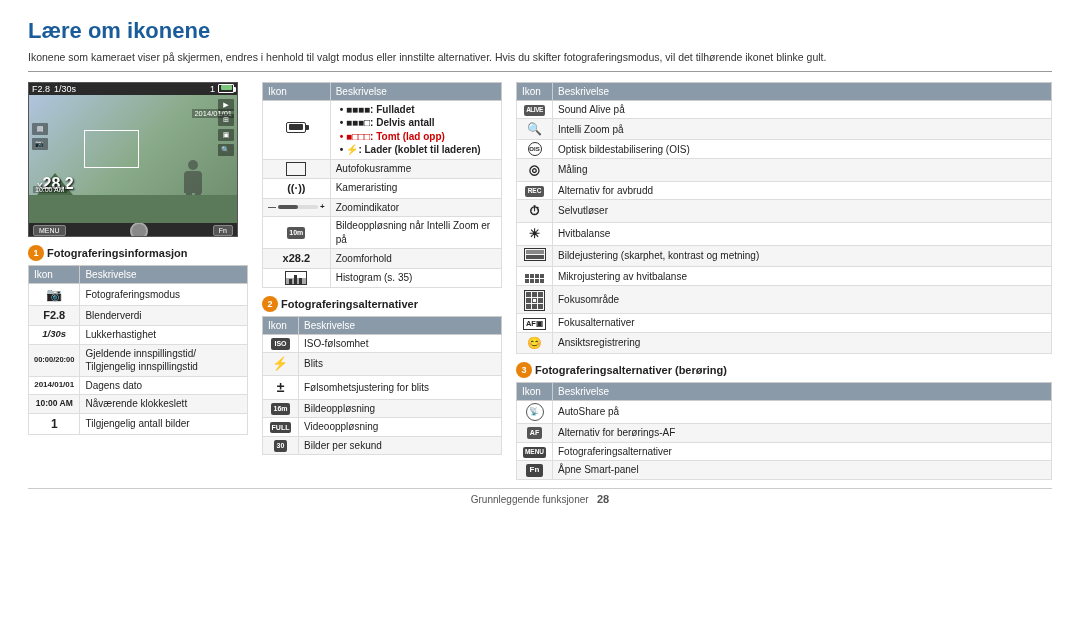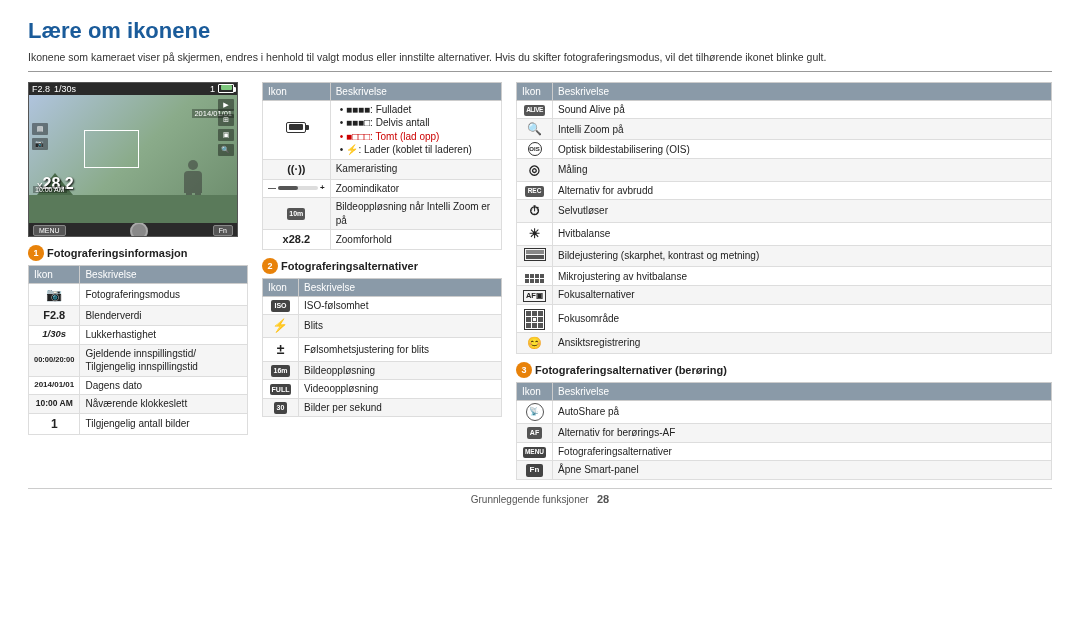--- a/index.html
+++ b/index.html
@@ -287,20 +287,21 @@
       border-top: 1px solid #ccc;
       padding-top: 4px;
     }
     .footer strong {
       font-size: 11px;
     }
 
     .bullet-list {
       list-style: none;
       padding-left: 4px;
+      font-weight: bold;
     }
     .bullet-list li::before {
       content: "• ";
     }
 
     .zoom-indicator {
       display: flex;
       align-items: center;
       gap: 2px;
       font-size: 9px;
@@ -452,20 +453,26 @@
             <td>
               <ul class="bullet-list">
                 <li>■■■■: Fulladet</li>
                 <li>■■■□: Delvis antall</li>
                 <li style="color:#c00;">■□□□: Tomt (lad opp)</li>
                 <li>⚡: Lader (koblet til laderen)</li>
               </ul>
             </td>
           </tr>
           <tr>
+            <td class="icon-cell">
+              <div style="width:20px;height:14px;border:1.5px solid #333;margin:0 auto;"></div>
+            </td>
+            <td>Autofokusramme</td>
+          </tr>
+          <tr>
             <td class="icon-cell" style="font-size:11px;">((·))</td>
             <td>Kameraristing</td>
           </tr>
           <tr>
             <td class="icon-cell">
               <div class="zoom-indicator">
                 <span style="font-size:8px;">—</span>
                 <div class="zoom-bar">
                     <div class="zoom-bar-fill"></div>
                   </div>
@@ -476,20 +483,30 @@
           </tr>
           <tr>
             <td class="icon-cell">
               <div style="display:inline-block;background:#555;color:#fff;font-size:7px;padding:1px 2px;border-radius:2px;">10m</div>
             </td>
             <td>Bildeoppløsning når Intelli Zoom er på</td>
           </tr>
           <tr>
             <td class="icon-cell" style="font-size:11px;font-weight:bold;">x28.2</td>
             <td>Zoomforhold</td>
+          </tr>
+          <tr>
+            <td class="icon-cell">
+              <div style="width:22px;height:14px;border:1px solid #333;background:linear-gradient(to bottom,#fff 50%,#aaa 50%);margin:0 auto;position:relative;">
+                <div style="position:absolute;bottom:0;left:3px;width:3px;height:5px;background:#333;"></div>
+                <div style="position:absolute;bottom:0;left:8px;width:3px;height:9px;background:#333;"></div>
+                <div style="position:absolute;bottom:0;left:13px;width:3px;height:6px;background:#333;"></div>
+              </div>
+            </td>
+            <td>Histogram (s. 35)</td>
           </tr>
         </tbody>
       </table>
 
       <div class="section-header">
         <span class="badge-circle">2</span>
         <span>Fotograferingsalternativer</span>
       </div>
 
       <table class="icon-table">
@@ -598,44 +615,44 @@
                 <div style="width:4px;height:4px;background:#555;"></div>
                 <div style="width:4px;height:4px;background:#555;"></div>
                 <div style="width:4px;height:4px;background:#555;"></div>
                 <div style="width:4px;height:4px;background:#555;"></div>
                 <div style="width:4px;height:4px;background:#555;"></div>
                 <div style="width:4px;height:4px;background:#555;"></div>
                 <div style="width:4px;height:4px;background:#555;"></div>
               </div>
             </td>
             <td>Mikrojustering av hvitbalanse</td>
-          </tr>
-          <tr>
-            <td class="icon-cell">
-              <div style="display:inline-flex;align-items:center;font-size:7.5px;font-weight:bold;border:1px solid #333;padding:0 2px;">AF▣</div>
-            </td>
-            <td>Fokusalternativer</td>
           </tr>
           <tr>
             <td class="icon-cell">
               <div style="display:inline-grid;grid-template-columns:repeat(3,5px);gap:1px;border:1px solid #333;padding:1px;">
                 <div style="width:5px;height:5px;background:#555;"></div>
                 <div style="width:5px;height:5px;background:#555;"></div>
                 <div style="width:5px;height:5px;background:#555;"></div>
                 <div style="width:5px;height:5px;background:#555;"></div>
                 <div style="width:5px;height:5px;background:#fff;border:1px solid #555;"></div>
                 <div style="width:5px;height:5px;background:#555;"></div>
                 <div style="width:5px;height:5px;background:#555;"></div>
                 <div style="width:5px;height:5px;background:#555;"></div>
                 <div style="width:5px;height:5px;background:#555;"></div>
               </div>
             </td>
             <td>Fokusområde</td>
           </tr>
           <tr>
+            <td class="icon-cell">
+              <div style="display:inline-flex;align-items:center;font-size:7.5px;font-weight:bold;border:1px solid #333;padding:0 2px;">AF▣</div>
+            </td>
+            <td>Fokusalternativer</td>
+          </tr>
+          <tr>
             <td class="icon-cell" style="font-size:12px;">😊</td>
             <td>Ansiktsregistrering</td>
           </tr>
         </tbody>
       </table>
 
       <div class="section-header">
         <span class="badge-circle">3</span>
         <span>Fotograferingsalternativer (berøring)</span>
       </div>

